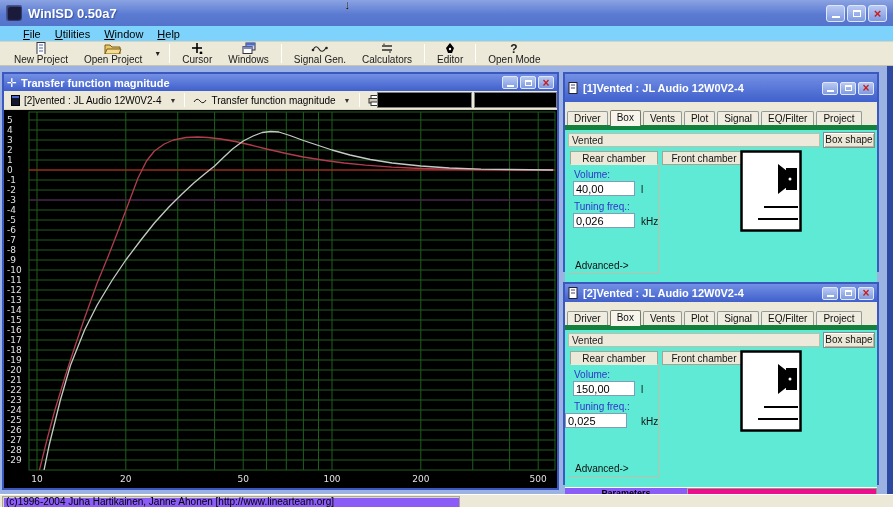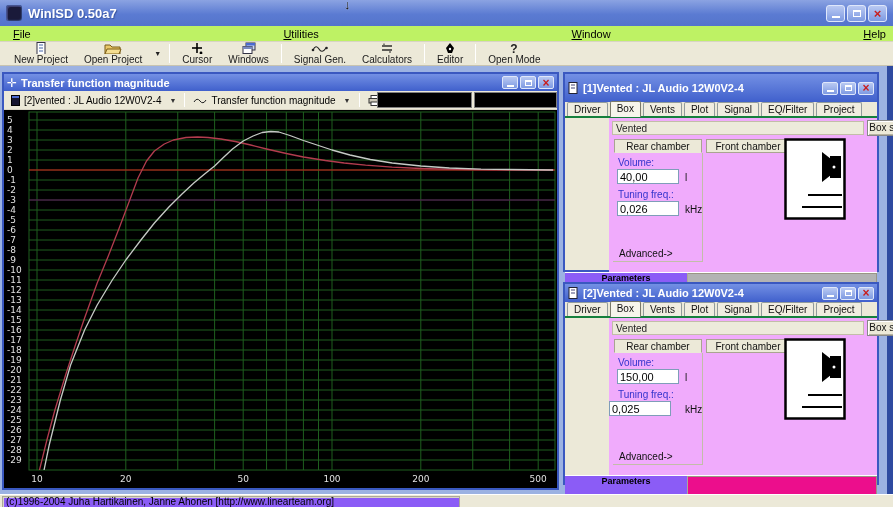--- a/index.html
+++ b/index.html
@@ -15,21 +15,21 @@
   .title-text { color:#fff; font-weight:bold; font-size:13px; text-shadow:1px 1px 1px #3a55a0; }
   .win-btns { margin-left:auto; display:flex; gap:2px; }
   .win-btn { width:19px; height:17px; border:1px solid #dfe7fb; border-radius:3px;
     background:linear-gradient(180deg,#b9c9f2,#7e9ae2); display:flex; align-items:center;
     justify-content:center; cursor:default; }
   .glyph-min { width:8px; height:2px; background:#fff; margin-top:8px; }
   .glyph-max { width:8px; height:7px; border:1px solid #fff; border-top-width:2px; }
   .glyph-close { color:#c81e1e; font-weight:bold; font-size:13px; line-height:1; }
 
   .menubar { position:absolute; left:0; top:26px; width:893px; height:16px;
-    background:#bef264; border-bottom:1px solid #d8d4c4; display:flex; align-items:center; padding-left:6px;justify-content:space-between; }
+    background:#7dd3fc; border-bottom:1px solid #d8d4c4; display:flex; align-items:center; padding-left:16px; }
   .menu-item { display:inline-block; font-size:11px; padding:1px 7px; color:#000; }
   .menu-item::first-letter { text-decoration:underline; }
 
   .toolbar { position:absolute; left:0; top:42px; width:893px; height:24px;
     background:#ece9d8; border-bottom:1px solid #c8c4b0; display:flex; align-items:stretch; padding-left:6px; }
   .tb-btn { display:flex; flex-direction:column; align-items:center; justify-content:center;
     padding:0 8px; font-size:10px; color:#1a1a1a; }
   .tb-btn svg { display:block; }
   .tb-sep { width:1px; background:#c4c0ae; border-right:1px solid #fff; margin:2px 4px; }
   .tb-drop { display:flex; align-items:center; padding:0 4px; font-size:7px; color:#222; }
@@ -56,26 +56,26 @@
   .combo { display:flex; align-items:center; gap:4px; font-size:10px; padding:0 4px; height:17px; }
   .combo .arrow { font-size:7px; color:#333; margin-left:4px; }
   .proj-ico { width:9px; height:11px; background:#15152e; border:1px solid #000;
     box-shadow:inset 0 2px 0 #4a6ad0; }
   .readout { position:absolute; top:1px; height:16px; background:#000;
     border:1px solid #808080; }
   .plot-area { background:#000; height:378px; }
 
   
   .tabs { display:flex; align-items:flex-end; height:16px; background:#ece9d8;
-    padding:1px 2px 0 2px; border-bottom:2px solid #15803d; }
+    padding:1px 2px 0 2px; border-bottom:5px solid #15803d;margin-top:12px; }
   .tab { font-size:10px; padding:1px 6px 1px 6px; border:1px solid #919b9c; border-bottom:none;
     background:#f0ede0; border-radius:2px 2px 0 0; margin-right:2px; color:#111; }
   .tab.sel { background:#f7f5ec; padding-bottom:3px; margin-bottom:-1px;
     border-color:#7a7a6a; font-weight:normal; }
-  .panel-content { position:relative; background:#f0abfc;margin-left:44px; }
+  .panel-content { position:relative; background:#5eead4; }
   .flat-field { position:absolute; left:3px; top:3px; width:252px; height:14px;
     border:1px solid #c2bda8; background:#edeadb; font-size:10px; padding:1px 3px; color:#222; }
   .btn { position:absolute; font-size:10px; background:#ece9d8; border:1px solid #888;
     box-shadow:inset 1px 1px 0 #fff, inset -1px -1px 0 #b6b2a0; text-align:center; color:#111; }
   .chamber-tab { position:absolute; top:21px; height:14px; font-size:10px; text-align:center;
     border:1px solid #a9a491; background:#ece9d8; padding-top:1px; color:#111; }
   .chamber-tab.sel { border-bottom:1px solid #ece9d8; font-weight:normal; }
   .sub-pane { position:absolute; left:4px; top:35px; width:90px; bottom:10px;
     border-right:1px solid #c2bda8; border-bottom:1px solid #c2bda8; }
   .fld-label { position:absolute; font-size:10px; color:#3333cc; }

